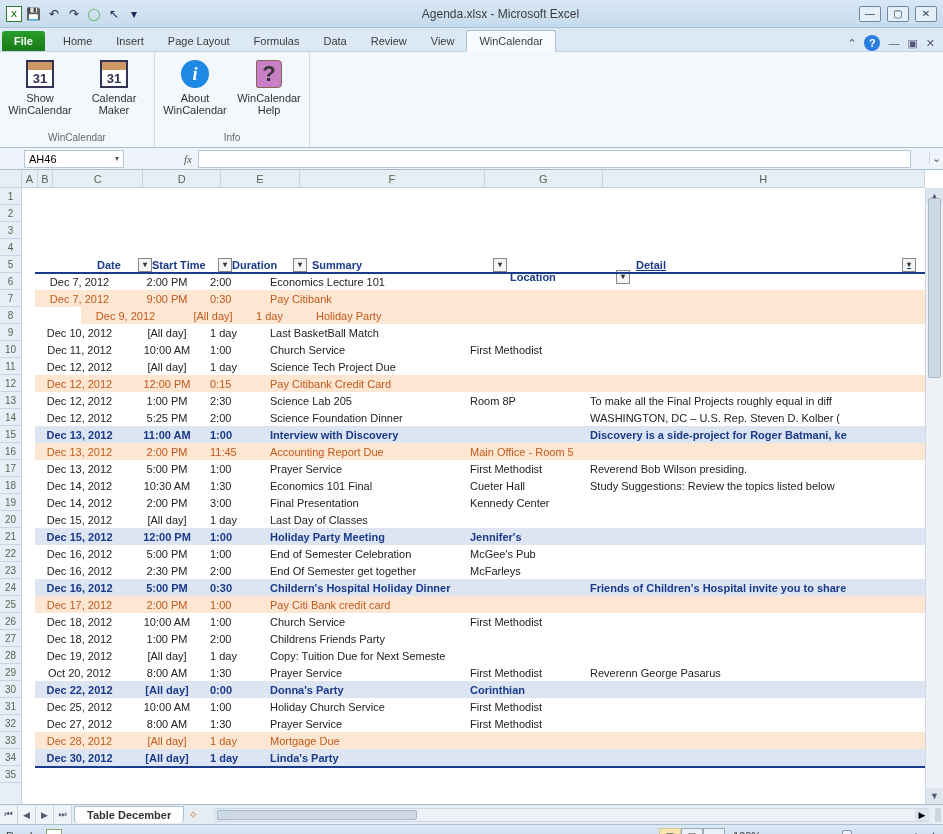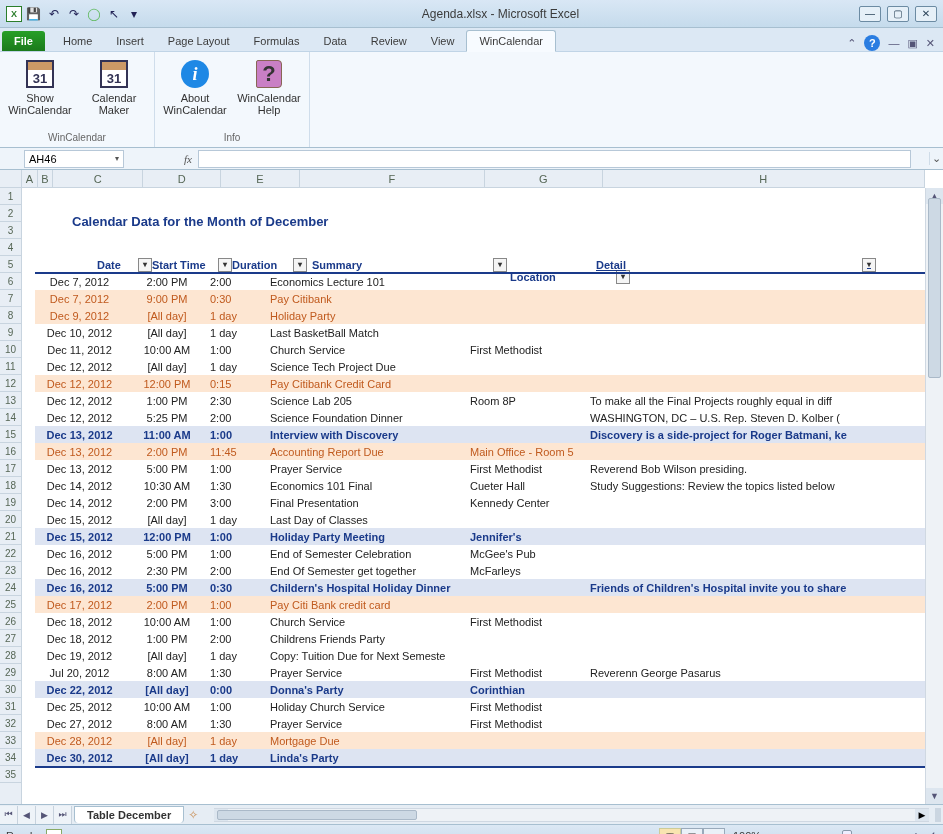--- a/index.html
+++ b/index.html
@@ -234,21 +234,20 @@
       <div class="rowh">28</div>
       <div class="rowh">29</div>
       <div class="rowh">30</div>
       <div class="rowh">31</div>
       <div class="rowh">32</div>
       <div class="rowh">33</div>
       <div class="rowh">34</div>
       <div class="rowh">35</div>
     </div>
   <div class="cells" id="cells">
-    <div class="sheet-title">Calendar Data for the Month of December</div>
 
     <div class="datahead" style="left:35px; top:68px; width:95px; justify-content:flex-end;padding-left:40px;">
         <span>Date</span>
         <span class="dd">▾</span>
       </div>
     <div class="datahead" style="left:130px; top:68px; width:80px;">
         <span>Start Time</span>
         <span class="dd">▾</span>
       </div>
     <div class="datahead" style="left:210px; top:68px; width:75px;">
@@ -256,21 +255,21 @@
         <span class="dd">▾</span>
       </div>
     <div class="datahead" style="left:290px; top:68px; width:195px;gap:13px;">
         <span>Summary</span>
         <span class="dd">▾</span>
       </div>
     <div class="datahead" style="left:488px; top:80px; width:120px;">
         <span>Location</span>
         <span class="dd">▾</span>
       </div>
-    <div class="datahead" style="left:574px; top:68px; width:280px;text-decoration:underline;">
+    <div class="datahead" style="left:614px; top:68px; width:280px;text-decoration:underline;">
         <span>Detail</span>
         <span class="dd">▾</span>
       </div>
     <div class="headunderline" style="top:84px;"></div>
     <div id="datarows">
         <div class="datarow " style="top: 85px;">
           <div class="cell c-date">Dec 7, 2012</div>
           <div class="cell c-start">2:00 PM</div>
           <div class="cell c-dur">2:00</div>
           <div class="cell c-sum">Economics Lecture 101</div>
@@ -278,21 +277,21 @@
           <div class="cell c-det"></div>
         </div>
         <div class="datarow orange" style="top: 102px;">
           <div class="cell c-date">Dec 7, 2012</div>
           <div class="cell c-start">9:00 PM</div>
           <div class="cell c-dur">0:30</div>
           <div class="cell c-sum">Pay Citibank</div>
           <div class="cell c-loc"></div>
           <div class="cell c-det"></div>
         </div>
-        <div class="datarow orange" style="top: 119px;">
+        <div class="datarow orange" style="top: 119px; margin-left: 46px;">
           <div class="cell c-date">Dec 9, 2012</div>
           <div class="cell c-start">[All day]</div>
           <div class="cell c-dur">1 day</div>
           <div class="cell c-sum">Holiday Party</div>
           <div class="cell c-loc"></div>
           <div class="cell c-det"></div>
         </div>
         <div class="datarow " style="top: 136px;">
           <div class="cell c-date">Dec 10, 2012</div>
           <div class="cell c-start">[All day]</div>
@@ -446,21 +445,21 @@
         </div>
         <div class="datarow " style="top: 459px;">
           <div class="cell c-date">Dec 19, 2012</div>
           <div class="cell c-start">[All day]</div>
           <div class="cell c-dur">1 day</div>
           <div class="cell c-sum">Copy: Tuition Due for Next Semeste</div>
           <div class="cell c-loc"></div>
           <div class="cell c-det"></div>
         </div>
         <div class="datarow " style="top: 476px;">
-          <div class="cell c-date">Jul 20, 2012</div>
+          <div class="cell c-date">Oct 20, 2012</div>
           <div class="cell c-start">8:00 AM</div>
           <div class="cell c-dur">1:30</div>
           <div class="cell c-sum">Prayer Service</div>
           <div class="cell c-loc">First Methodist</div>
           <div class="cell c-det">Reverenn George Pasarus</div>
         </div>
         <div class="datarow blue" style="top: 493px;">
           <div class="cell c-date">Dec 22, 2012</div>
           <div class="cell c-start">[All day]</div>
           <div class="cell c-dur">0:00</div>

